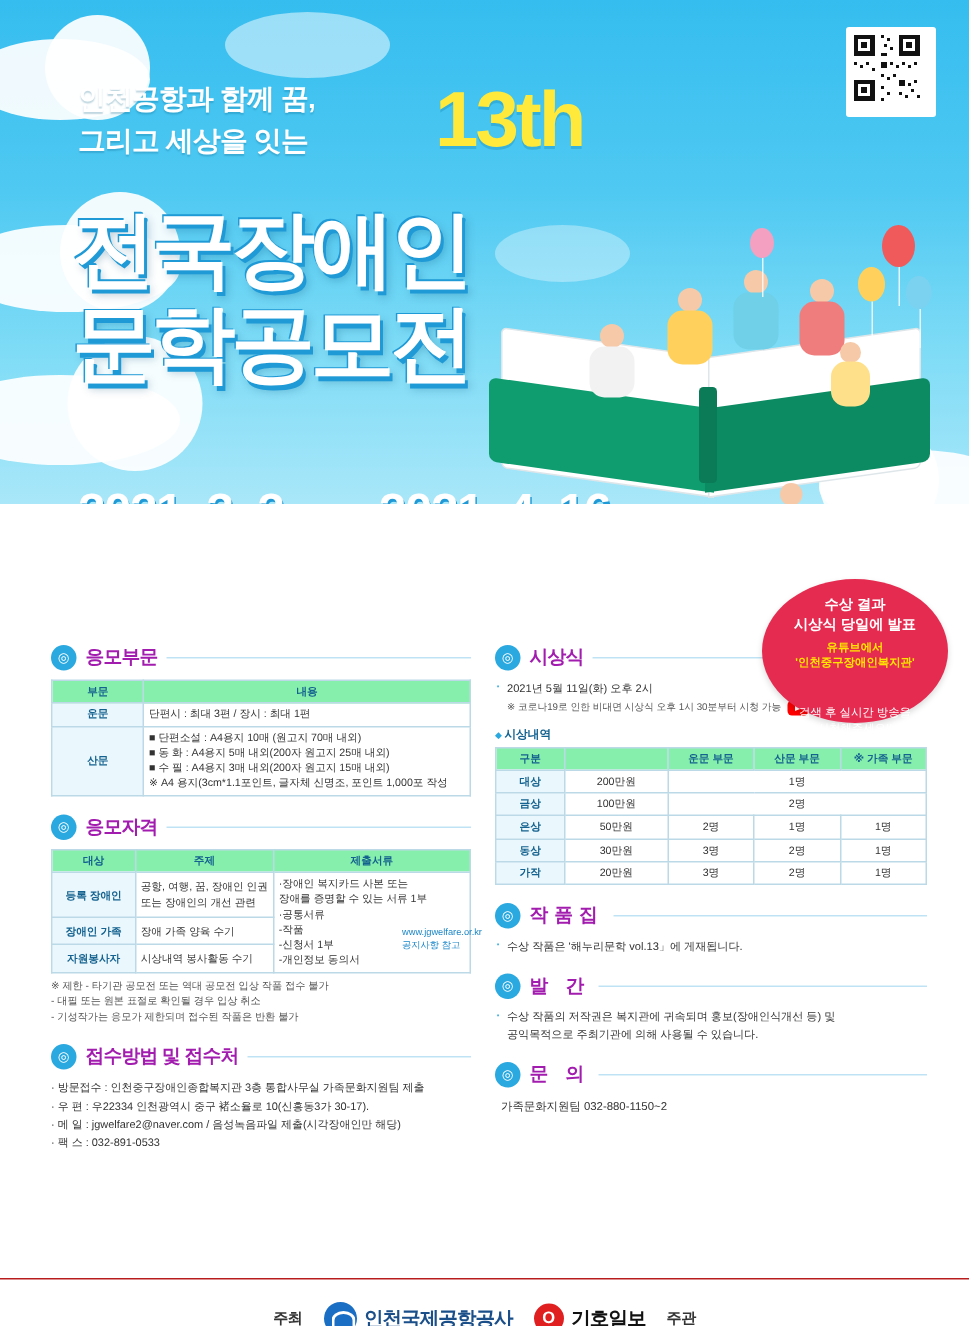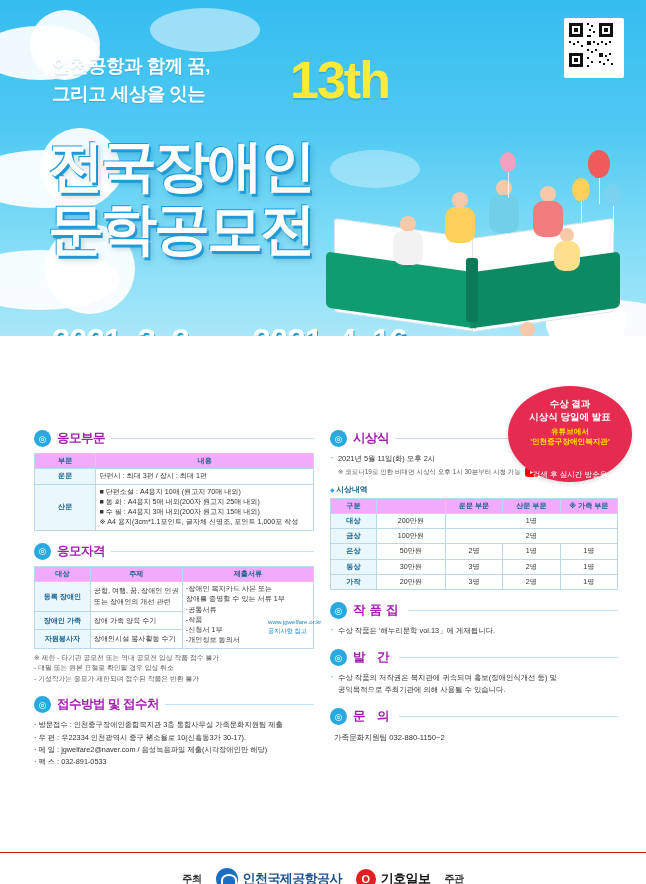--- a/index.html
+++ b/index.html
@@ -103,21 +103,21 @@
   .sec-title{
     font-size:12.5px;font-weight:bold;color:#a21caf;letter-spacing:-.5px;
   }
   .sec-title.sp{letter-spacing:4px;}
   .sec-rule{flex:1;height:1px;background:#bfe3f4;}
 
   .block{margin-bottom:12px;}
 
   table.t{border-collapse:collapse;width:100%;font-size:7.1px;color:#333;}
   table.t th,table.t td{border:1px solid #bcd9e8;padding:2px 3px;line-height:1.45;vertical-align:middle;}
-  table.t th{background:#f0abfc;color:#14628f;font-weight:bold;text-align:center;}
+  table.t th{background:#86efac;color:#14628f;font-weight:bold;text-align:center;}
   table.t td.c{text-align:center;margin-left:37px;}
   table.t td.hl{background:#eaf7fd;text-align:center;font-weight:bold;color:#14628f;}
   .note{font-size:6.8px;color:#555;line-height:1.55;margin-top:4px;}
 
   ul.li{margin:2px 0 0 0;padding:0;list-style:none;font-size:7.4px;color:#333;line-height:1.62;}
   ul.li li{position:relative;padding-left:8px;margin-bottom:2px;}
   ul.li li:before{content:"·";position:absolute;left:1px;top:-1px;font-weight:bold;color:#2aa8e0;}
 
   .yt{display:inline-flex;align-items:center;gap:3px;vertical-align:middle;}
   .yt-mark{display:inline-block;width:14px;height:10px;background:#ff0000;border-radius:3px;position:relative;}
@@ -309,21 +309,21 @@
   -작품
   -신청서 1부
   -개인정보 동의서</td>
           </tr>
           <tr>
             <td class="hl">장애인 가족</td>
             <td style="white-space:pre-line;">장애 가족 양육 수기</td>
           </tr>
           <tr>
             <td class="hl">자원봉사자</td>
-            <td style="white-space:pre-line;">장애인시설 봉사활동 수기</td>
+            <td style="white-space:pre-line;">시상내역 봉사활동 수기</td>
           </tr>
         </tbody>
           </table>
         <div class="note" style="white-space:pre-line;">※ 제한  - 타기관 공모전 또는 역대 공모전 입상 작품 접수 불가
           - 대필 또는 원본 표절로 확인될 경우 입상 취소
           - 기성작가는 응모가 제한되며 접수된 작품은 반환 불가</div>
       </div>
 
       <div class="block">
         <div class="sec-head">

